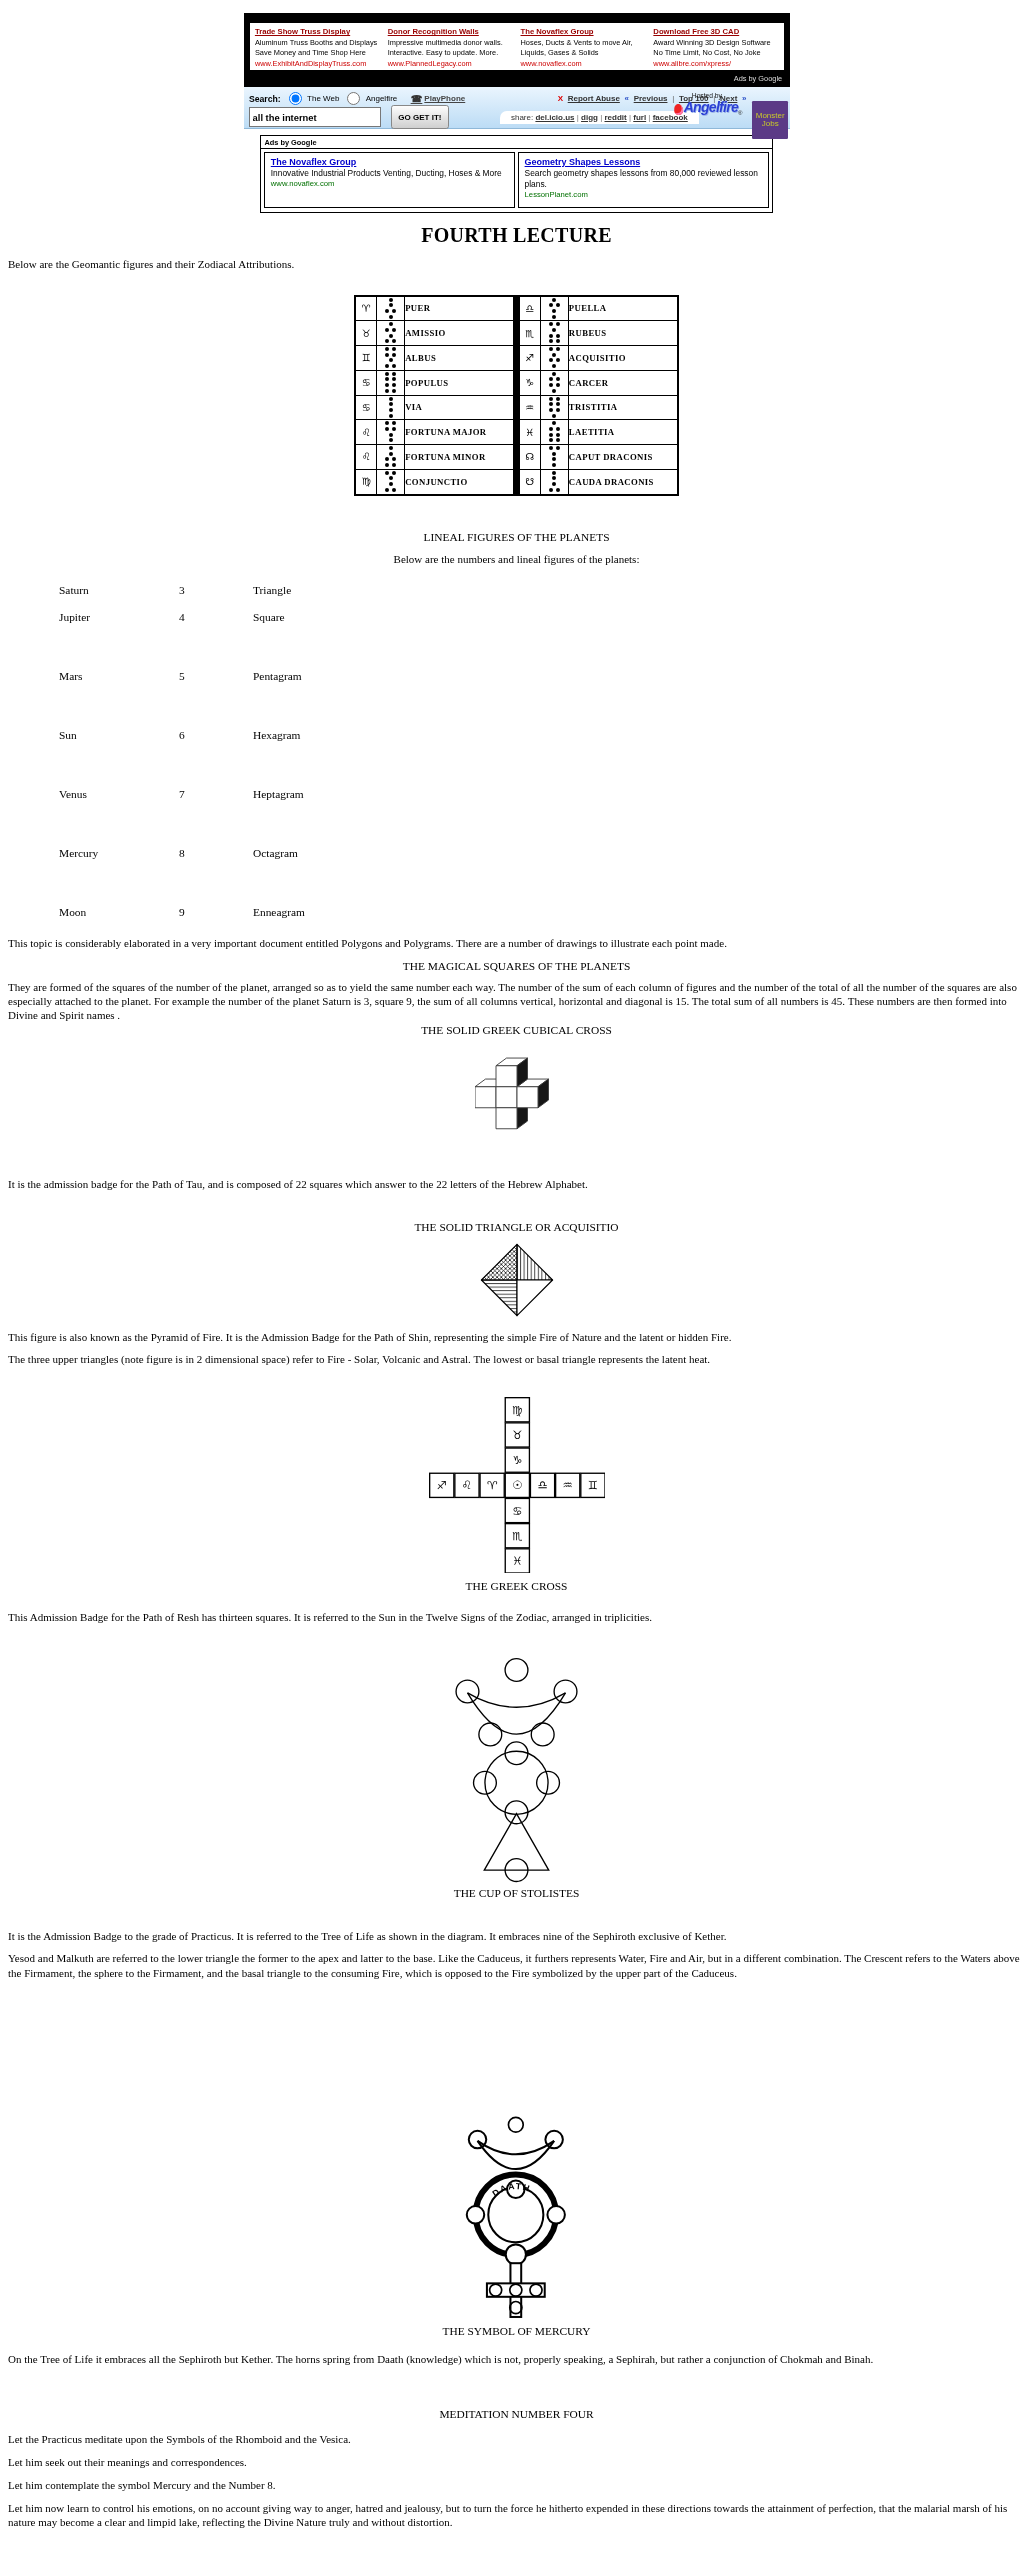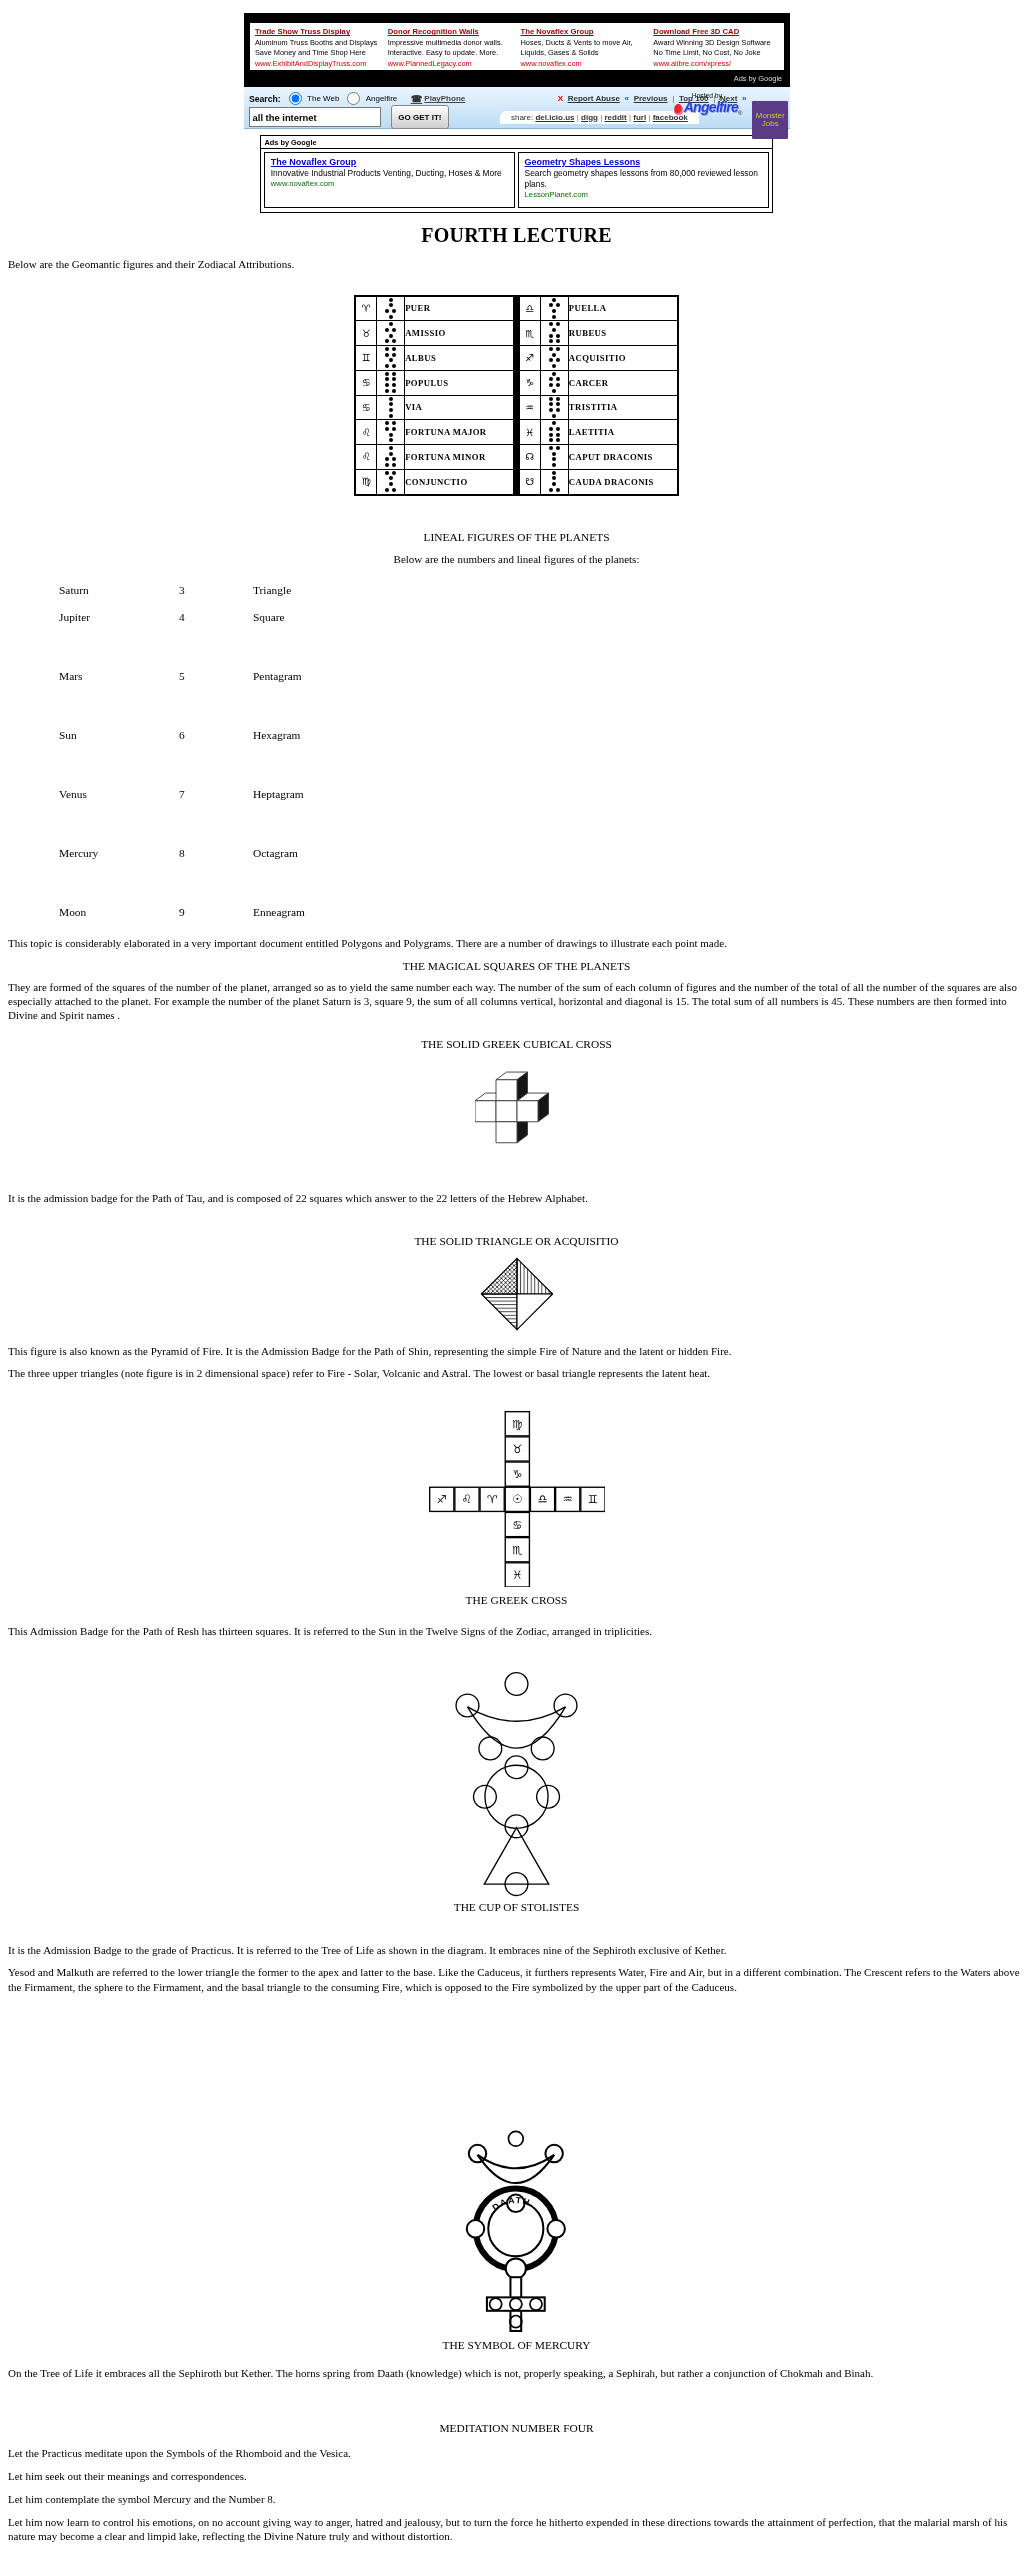--- a/index.html
+++ b/index.html
@@ -370,21 +370,21 @@
       <span class="p-num">9</span>
       <span class="p-fig">Enneagram</span>
     </div>
   </div>
 
 <p class="doc" style="margin-top:15.5px">This topic is considerably elaborated in a very important document entitled Polygons and Polygrams. There are a number of drawings to illustrate each point made.</p>
 
 <h2 class="sec-h" style="margin-top:10px">THE MAGICAL SQUARES OF THE PLANETS</h2>
 <p class="doc" style="margin-top:8px">They are formed of the squares of the number of the planet, arranged so as to yield the same number each way. The number of the sum of each column of figures and the number of the total of all the number of the squares are also especially attached to the planet. For example the number of the planet Saturn is 3, square 9, the sum of all columns vertical, horizontal and diagonal is 15. The total sum of all numbers is 45. These numbers are then formed into Divine and Spirit names .</p>
 
-<h2 class="sec-h" style="margin-top:16px">THE SOLID GREEK CUBICAL CROSS</h2>
+<h2 class="sec-h" style="margin-top:2px">THE SOLID GREEK CUBICAL CROSS</h2>
 
 <div class="figure" style="margin-top:19px">
   <svg class="svg-fig" width="84" height="81" viewBox="0 0 120 115">
     <g stroke="#3a3a3a" stroke-width="1.3" fill="#fff" stroke-linejoin="round">
 
       <polygon points="30,15 45,4 75,4 60,15"></polygon>
       <polygon points="0,45 15,34 45,34 30,45"></polygon>
       <polygon points="60,45 75,34 105,34 90,45"></polygon>
 
       <polygon points="60,15 75,4 75,34 60,45" fill="#161616"></polygon>

